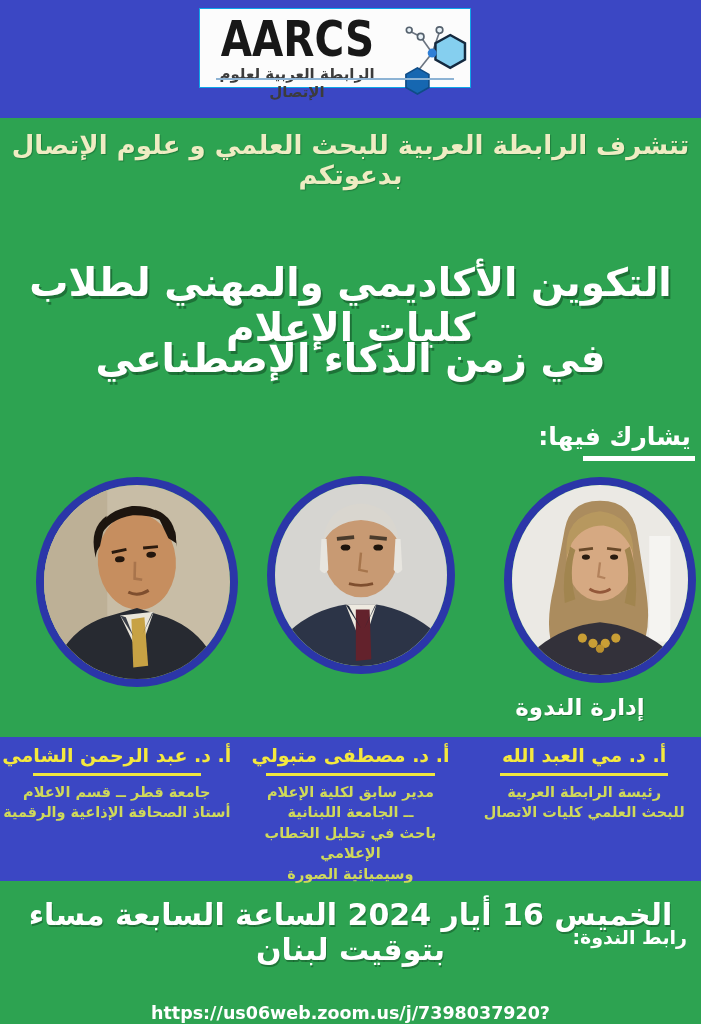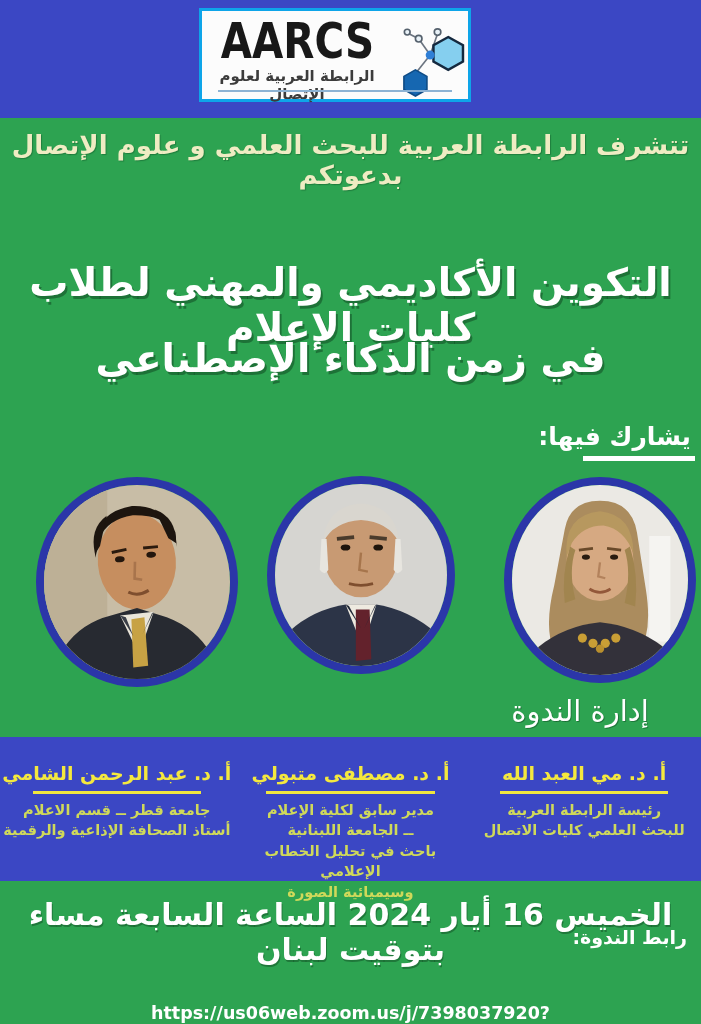--- a/index.html
+++ b/index.html
@@ -1,21 +1,21 @@
 <!DOCTYPE html>
 <html lang="ar"><head>
 <meta charset="utf-8">
 <style>
   html,body{margin:0;padding:0;}
   body{font-family:"DejaVu Sans",sans-serif;background:#222;}
   .poster{position:relative;width:701px;height:1024px;margin:0 auto;background:#2da351;overflow:hidden;}
 
   
   .top-band{position:absolute;left:0;top:0;width:701px;height:118px;background:#3b47c4;}
-  .logo-card{position:absolute;left:199px;top:8px;width:272px;height:94px;background:#fcfcfc;border:3px solid #0ea5e9;box-sizing:border-box;}
+  .logo-card{position:absolute;left:199px;top:8px;width:272px;height:80px;background:#fcfcfc;border:1px solid #0ea5e9;box-sizing:border-box;}
   .logo-inner{display:flex;flex-direction:row;align-items:flex-start;justify-content:center;padding-top:6px;}
   .logo-text{display:flex;flex-direction:column;align-items:center;}
   .logo-acronym{font-size:44px;font-weight:700;color:#181818;letter-spacing:0px;line-height:1;transform:scale(.92,1.12);transform-origin:center top;}
   .logo-subtitle{direction:rtl;font-size:15px;font-weight:700;color:#3c3c3c;margin-top:6px;text-align:center;}
   .logo-molecule{margin-top:2px;margin-left:2px;}
   .logo-rule{position:absolute;left:6%;bottom:7px;width:88%;height:2px;background:#8db3d4;}
 
   
   .intro-line{position:absolute;left:0;width:701px;text-align:center;direction:rtl;color:#efecc3;font-weight:700;font-size:26px;text-shadow:1px 1px 1px rgba(10,60,25,.35);}
   .intro-1{top:130px;}
@@ -31,25 +31,25 @@
   .participants-underline{position:absolute;right:6px;top:456px;width:112px;height:5px;background:#ffffff;}
 
   
   .oval{position:absolute;border:8px solid #2b36a8;border-radius:50%;overflow:hidden;box-sizing:border-box;}
   .oval svg{display:block;width:100%;height:100%;}
   .oval-left{left:36px;top:477px;width:202px;height:210px;}
   .oval-mid{left:267px;top:476px;width:188px;height:198px;}
   .oval-right{left:504px;top:477px;width:192px;height:206px;}
 
   
-  .moderation-label{position:absolute;left:470px;top:694px;width:220px;text-align:center;direction:rtl;color:#ffffff;font-weight:400;font-size:29px;text-shadow:1px 1px 0 rgba(10,55,25,.4);}
+  .moderation-label{position:absolute;left:470px;top:694px;width:220px;text-align:center;direction:rtl;color:#ffffff;font-weight:700;font-size:23px;text-shadow:1px 1px 0 rgba(10,55,25,.4);}
 
   
   .band{position:absolute;left:0;top:737px;width:701px;height:144px;background:#3b47c4;display:flex;flex-direction:row;}
-  .band-col{width:33.33%;padding-top:25px;box-sizing:border-box;text-align:center;direction:rtl;}
+  .band-col{width:33.33%;padding-top:7px;box-sizing:border-box;text-align:center;direction:rtl;}
   .speaker-name{color:#f4e83e;font-weight:700;font-size:19px;line-height:1.25;}
   .name-underline{width:72%;height:3px;background:#f0e63e;margin:5px auto 6px auto;}
   .speaker-detail{color:#cfd95a;font-weight:700;font-size:14.5px;line-height:1.42;}
 
   
   .date-line{position:absolute;left:0;top:897px;width:701px;text-align:center;direction:rtl;color:#ffffff;font-weight:700;font-size:30px;text-shadow:1px 2px 0 rgba(10,55,25,.4);}
 
   
   .link-label{position:absolute;right:14px;top:926px;direction:rtl;color:#ffffff;font-weight:700;font-size:19px;}
   .link-url{position:absolute;left:0;top:984px;width:701px;text-align:center;direction:ltr;color:#ffffff;font-weight:700;font-size:17.5px;letter-spacing:0;margin-top:19px;}

